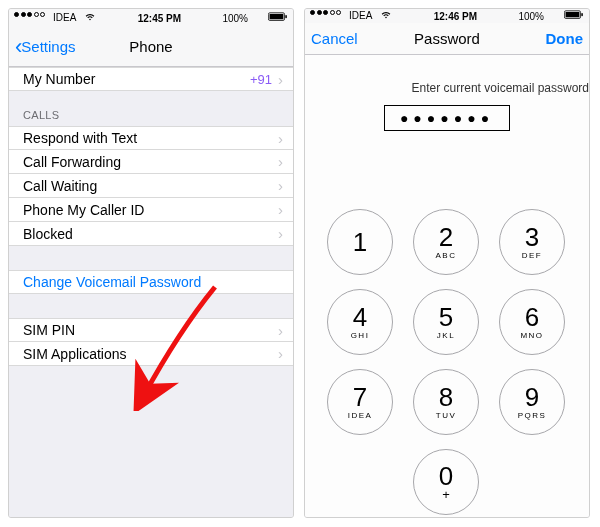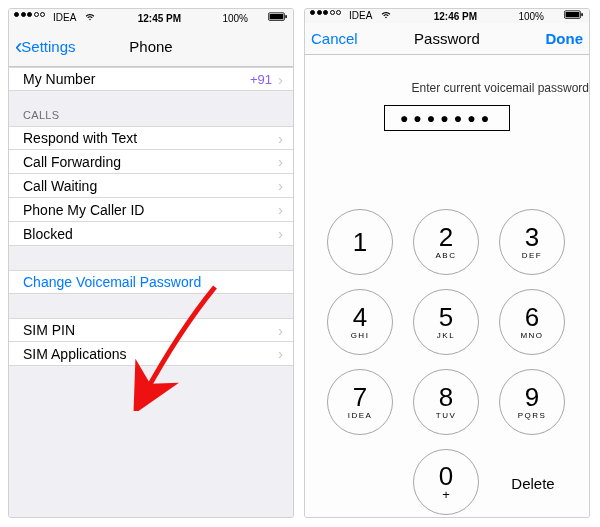--- a/index.html
+++ b/index.html
@@ -318,18 +318,15 @@
       </div>
       <div class="key">
         <span class="num">9</span>
         <span class="letters">PQRS</span>
       </div>
       <div class="blank"></div>
       <div class="key zero">
         <span class="num">0</span>
         <span class="letters plus">+</span>
       </div>
-      <div class="delete-cell">
-        <span>Delete</span>
-      </div>
     </div>
   </div>
 </div>
 
 </body></html>

